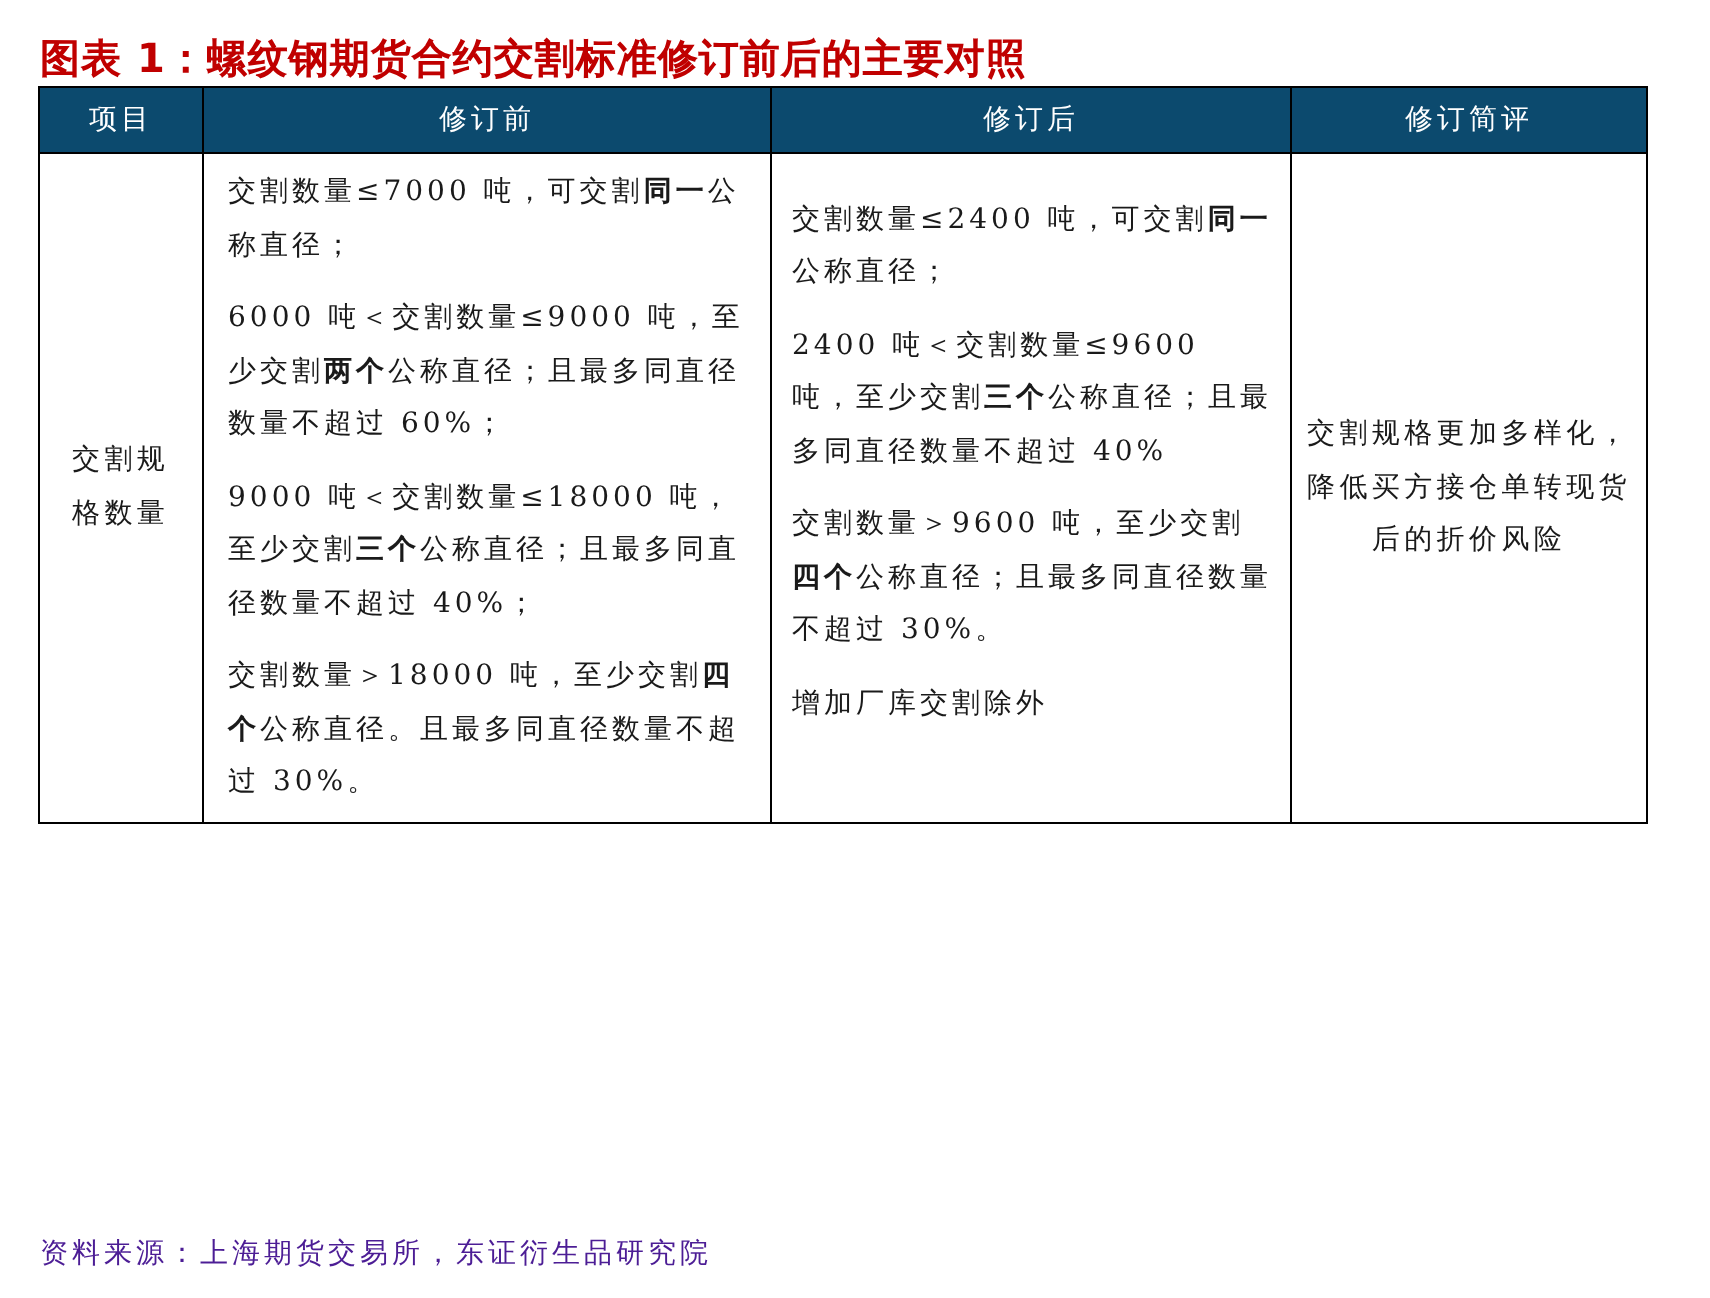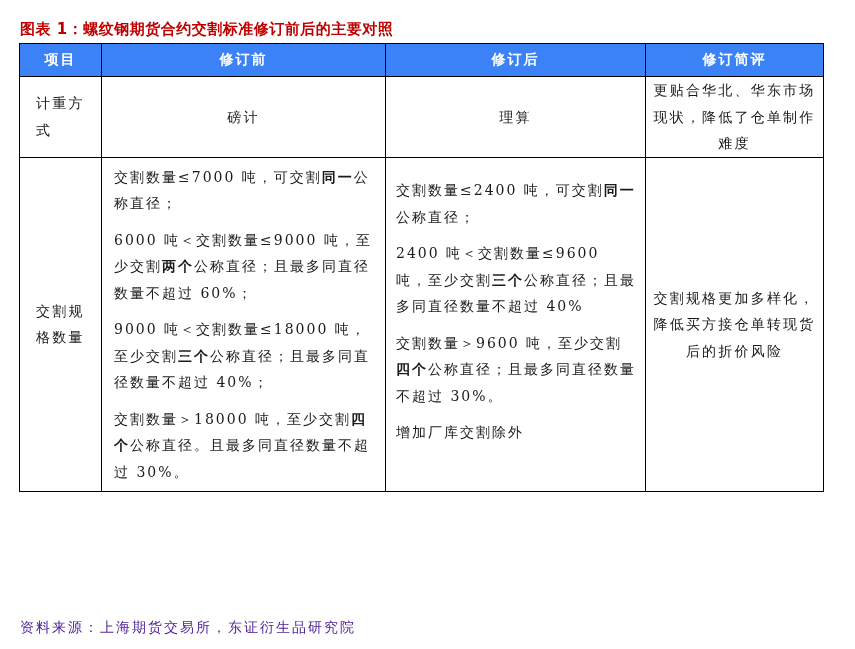--- a/index.html
+++ b/index.html
@@ -14,43 +14,43 @@
       overflow: hidden;
       font-family: "DejaVu Serif", "Liberation Serif", serif;
       color: #1a1a1a;
     }
     .title {
       position: absolute;
       left: 20px;
       top: 19px;
       font-family: "DejaVu Sans", "Liberation Sans", sans-serif;
       font-weight: bold;
-      font-size: 15px;
+      font-size: 20px;
       line-height: 20px;
       color: #c00000;
       letter-spacing: 0.5px;
       white-space: nowrap;
     }
     table.cmp {
       position: absolute;
       left: 19px;
       top: 43px;
       width: 804px;
       border-collapse: collapse;
       table-layout: fixed;
     }
     table.cmp th, table.cmp td {
       border: 1.3px solid #000;
       padding: 0;
     }
     table.cmp th {
-      background: #3b82f6;
+      background: #0c4a6e;
       color: #ffffff;
       font-family: "DejaVu Sans", "Liberation Sans", sans-serif;
-      font-weight: bold;
+      font-weight: normal;
       font-size: 14px;
       height: 32px;
       text-align: center;
       vertical-align: middle;
       letter-spacing: 2px;
     }
     table.cmp td {
       font-size: 14px;
       line-height: 26.5px;
       vertical-align: middle;
@@ -105,26 +105,20 @@
   </colgroup>
   <thead>
     <tr>
       <th>项目</th>
       <th>修订前</th>
       <th>修订后</th>
       <th>修订简评</th>
     </tr>
   </thead>
   <tbody>
-    <tr style="height:79px">
-      <td class="item">计重方式</td>
-      <td class="center">磅计</td>
-      <td class="center">理算</td>
-      <td class="comment">更贴合华北、华东市场现状，降低了仓单制作难度</td>
-    </tr>
     <tr style="height:326px">
       <td class="item">交割规格数量</td>
       <td class="rules">
         <p><span>交割数量≤7000 吨，可交割</span><b class="bold">同一</b><span>公称直径；</span></p>
         <p><span>6000 吨＜交割数量≤9000 吨，至少交割</span><b class="bold">两个</b><span>公称直径；且最多同直径数量不超过 60%；</span></p>
         <p><span>9000 吨＜交割数量≤18000 吨，至少交割</span><b class="bold">三个</b><span>公称直径；且最多同直径数量不超过 40%；</span></p>
         <p><span>交割数量＞18000 吨，至少交割</span><b class="bold">四个</b><span>公称直径。且最多同直径数量不超过 30%。</span></p>
       </td>
       <td class="rules after">
         <div class="inner">

